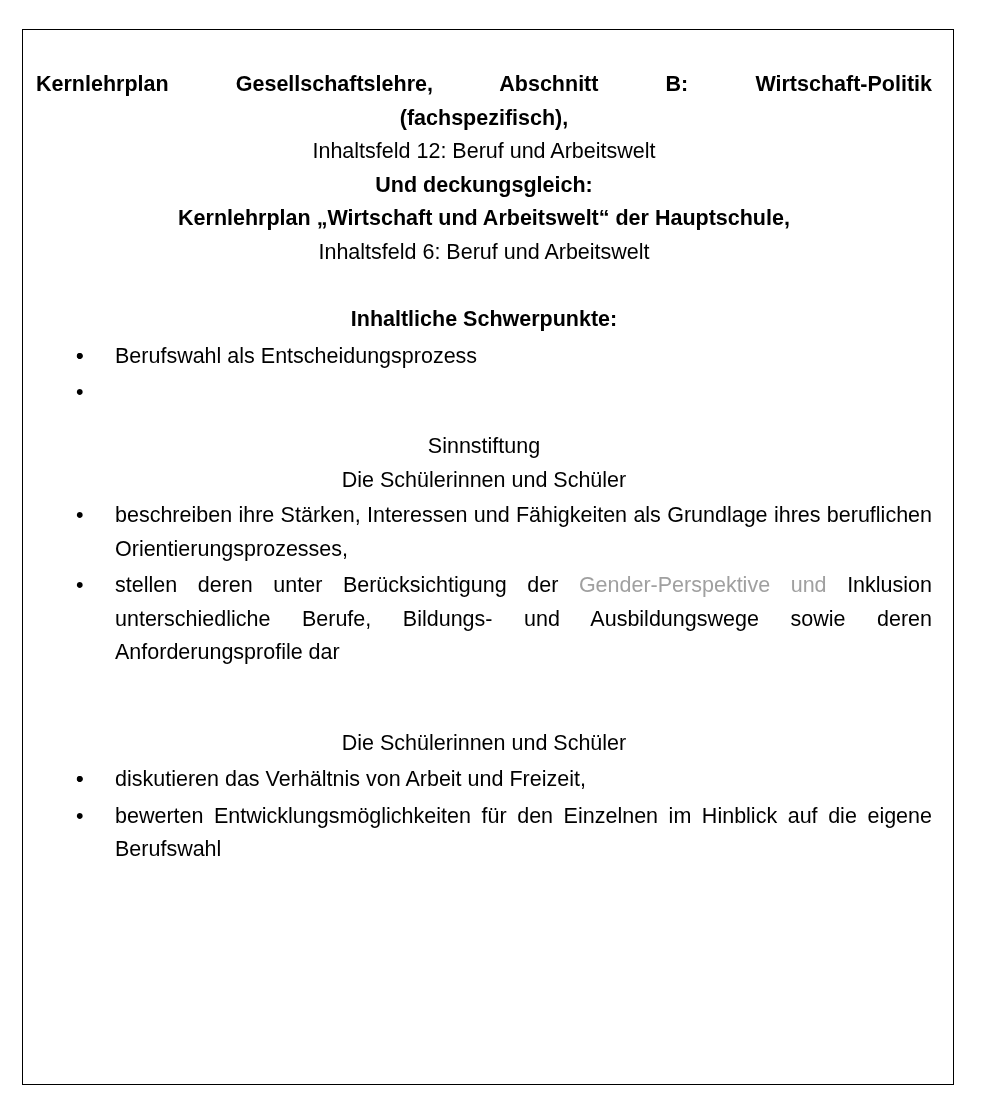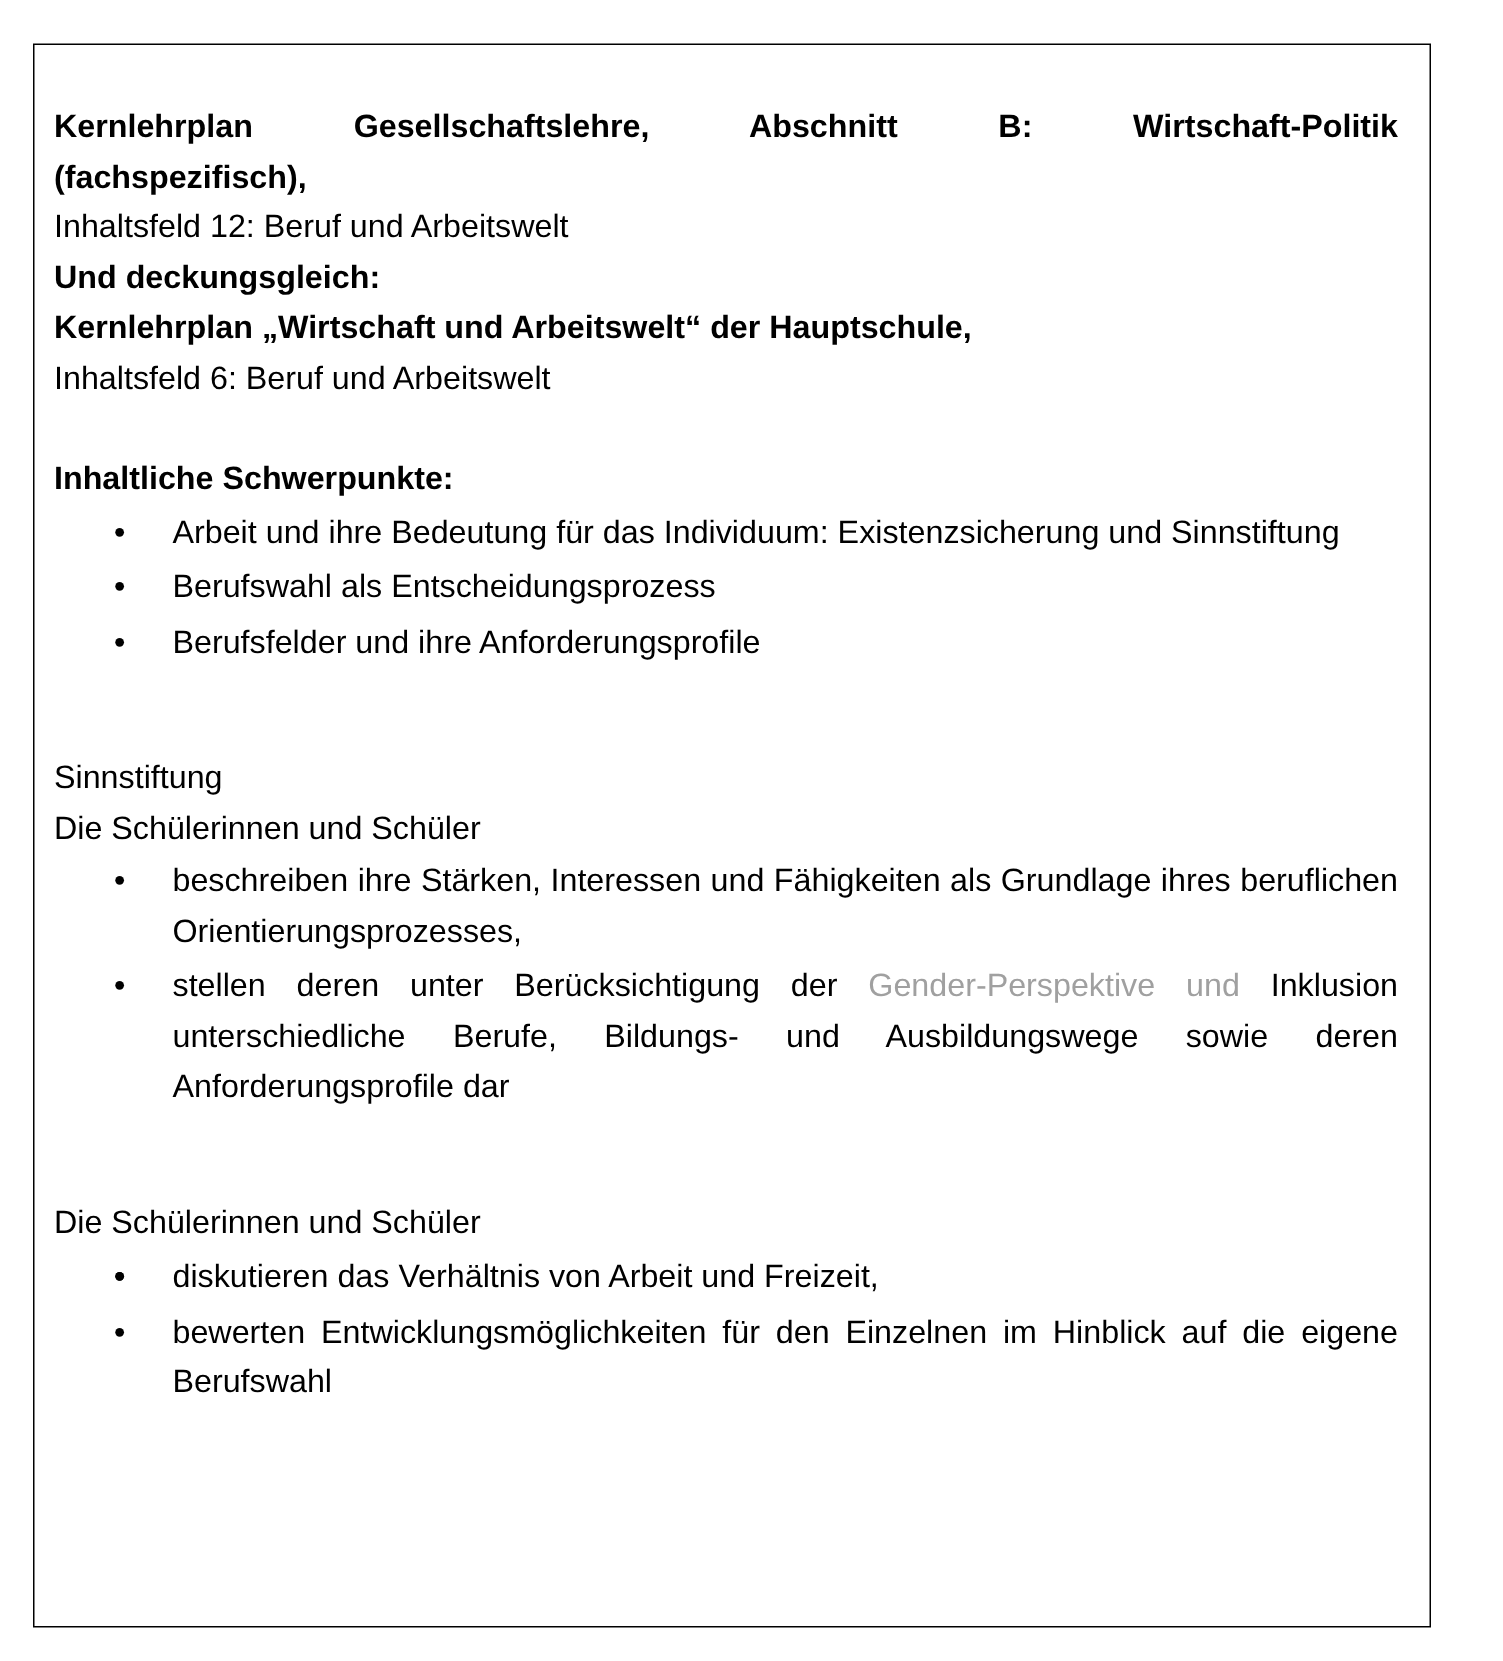--- a/index.html
+++ b/index.html
@@ -2,21 +2,21 @@
 <html><head>
 <meta charset="utf-8">
 <style>
   html, body { margin: 0; padding: 0; background: #ffffff; }
   body { width: 1002px; height: 1107px; position: relative; font-family: "Liberation Sans", sans-serif; color: #000; }
   .frame {
     position: absolute; left: 22px; top: 29px; width: 932px; height: 1056px;
     border: 1px solid #000; box-sizing: border-box;
   }
   .content { position: absolute; left: 13px; top: 38px; width: 896px; font-size: 21.5px; line-height: 33.5px; }
-  .p { margin: 0; }
+  .p { margin: 0; text-align: center; }
   .b { font-weight: bold; }
   .justify { text-align: justify; text-align-last: justify; }
   .gap1 { height: 34px; }
   .gap2 { height: 54px; }
   ul { list-style: none; margin: 0; padding: 0; }
   li { position: relative; padding-left: 79px; text-align: justify; margin: 2px 0 3px; }
   li .bullet { position: absolute; left: 40px; top: 0; }
   .muted { color: #a0a0a0; }
 </style>
 </head>
@@ -29,23 +29,23 @@
     <p class="p b">(fachspezifisch),</p>
     <p class="p">Inhaltsfeld 12: Beruf und Arbeitswelt</p>
     <p class="p b">Und deckungsgleich:</p>
     <p class="p b">Kernlehrplan „Wirtschaft und Arbeitswelt“ der Hauptschule,</p>
     <p class="p">Inhaltsfeld 6: Beruf und Arbeitswelt</p>
 
     <div class="gap1"></div>
 
     <p class="p b">Inhaltliche Schwerpunkte:</p>
     <ul>
-      <li><span class="bullet">•</span><span>Arbeit und ihre Bedeutung für das Individuum: Existenzsicherung und Sinnstiftung</span></li>
+      <li><span class="bullet">•</span></li>
       <li><span class="bullet">•</span><span>Berufswahl als Entscheidungsprozess</span></li>
-      <li><span class="bullet">•</span><span>Berufsfelder und ihre Anforderungsprofile</span></li>
+      <li><span class="bullet">•</span></li>
     </ul>
 
     <div class="gap2"></div>
 
     <p class="p">Sinnstiftung</p>
     <p class="p">Die Schülerinnen und Schüler</p>
     <ul>
       <li><span class="bullet">•</span><span>beschreiben ihre Stärken, Interessen und Fähigkeiten als Grundlage ihres beruflichen Orientierungsprozesses,</span></li>
       <li><span class="bullet">•</span><span>stellen deren unter Berücksichtigung der </span><span class="muted">Gender-Perspektive und</span><span> Inklusion unterschiedliche Berufe, Bildungs- und Ausbildungswege sowie deren Anforderungsprofile dar</span></li>
     </ul>

